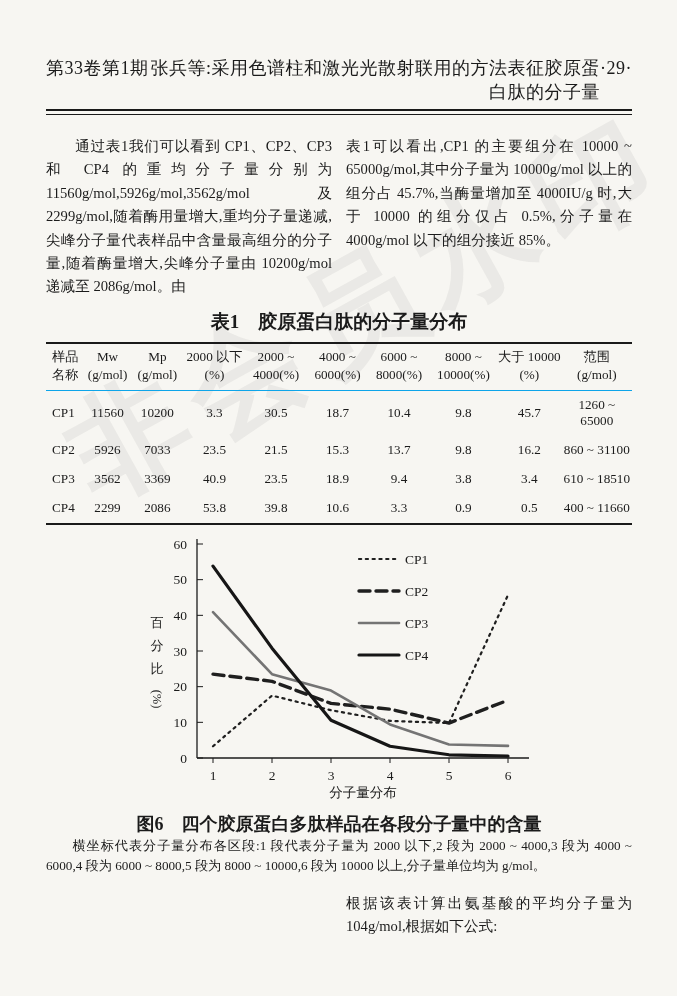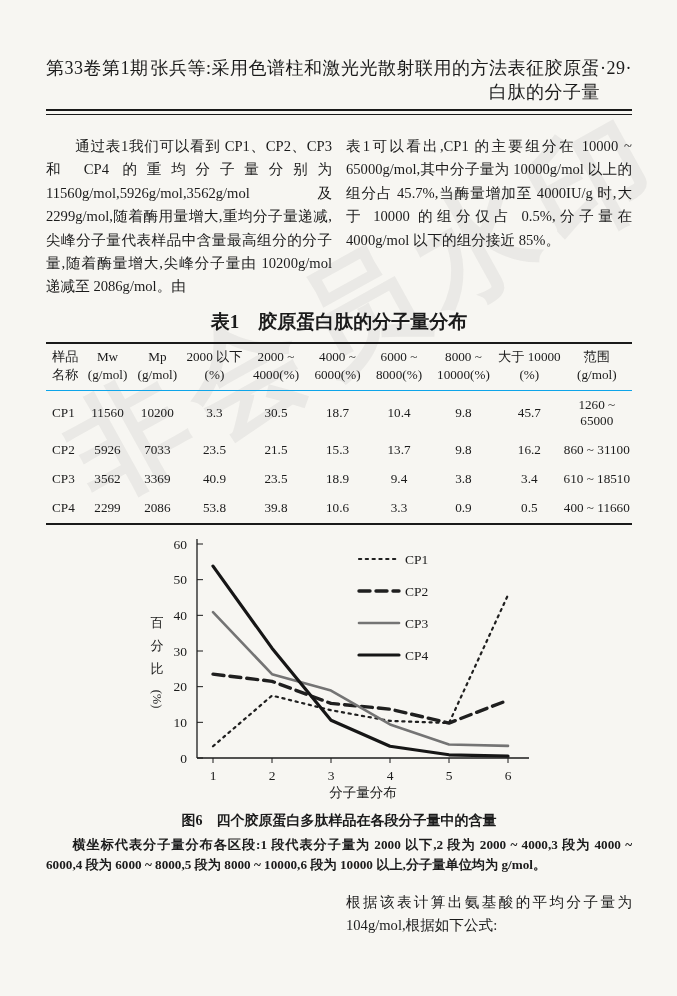--- a/index.html
+++ b/index.html
@@ -27,22 +27,22 @@
   .tbl-title{text-align:center;font-weight:bold;font-size:19px;margin:10px 0 7px 0;}
   table.t1{width:100%;border-collapse:collapse;font-size:13.2px;
            border-top:2px solid #1a1a1a;border-bottom:2px solid #1a1a1a;}
   table.t1 thead td{padding:4px 0 6px 0;border-bottom:1px solid #0ea5e9;}
   table.t1 td{text-align:center;vertical-align:middle;padding:6.5px 0;}
   table.t1 td.c0{text-align:left;padding-left:6px;width:6.5%;}
   table.t1 .hl{display:block;line-height:18px;}
   
   .fig-wrap{margin-top:6px;text-align:center;}
   .fig-wrap svg{display:inline-block;}
-  .fig-caption{text-align:center;font-weight:bold;font-size:14px;margin-top:7px;}
-  .fig-note{font-size:13.2px;line-height:20.5px;text-align:justify;margin-top:5px;text-indent:2em;font-weight:bold;}
+  .fig-caption{text-align:center;font-weight:bold;font-size:18px;margin-top:7px;}
+  .fig-note{font-size:13.2px;line-height:20.5px;text-align:justify;text-indent:2em;}
   
   .sect{margin-top:15px;}
   .sect-h{font-weight:bold;font-style:italic;padding-left:1.2em;font-size:14.2px;line-height:24px;}
   
   .wm{position:absolute;left:78px;top:388px;font-size:118px;letter-spacing:14px;
       color:rgba(110,110,115,0.09);white-space:nowrap;
       transform:rotate(-29deg);transform-origin:left center;
       pointer-events:none;font-weight:bold;z-index:0;}
   .content{position:relative;z-index:1;}
   .chart-txt{font-family:"Liberation Serif","DejaVu Serif",serif;}

